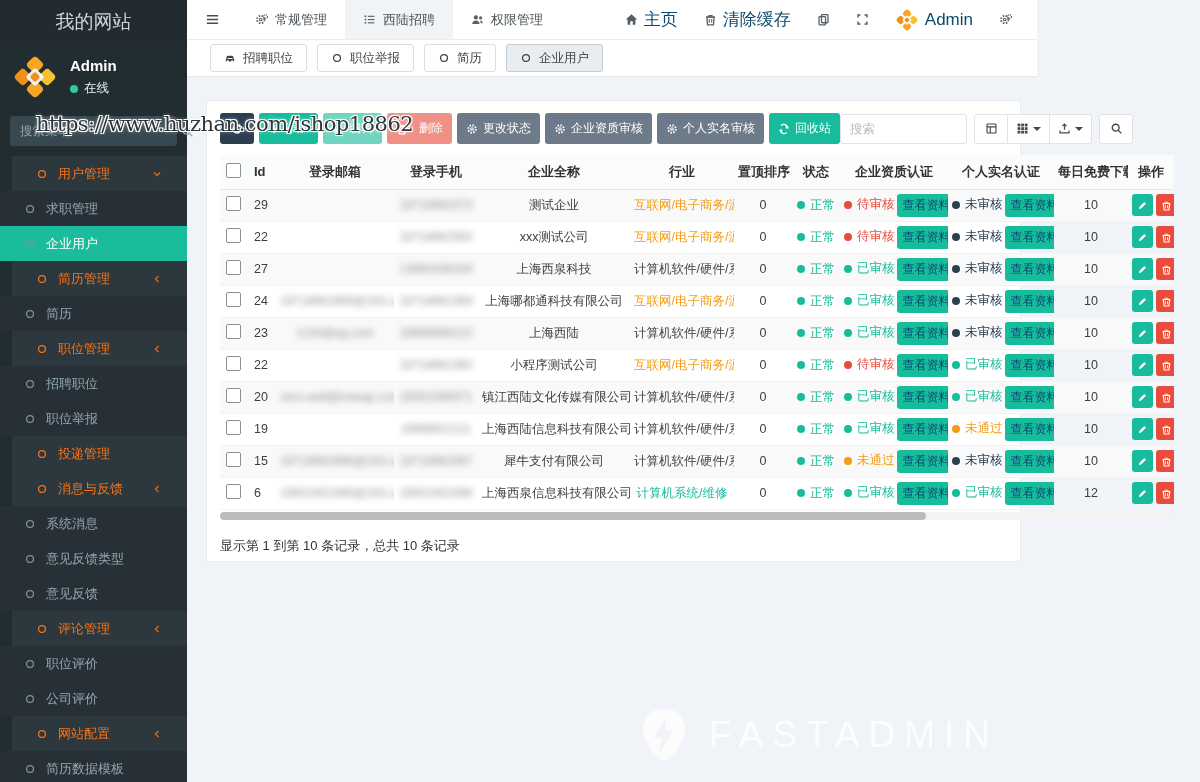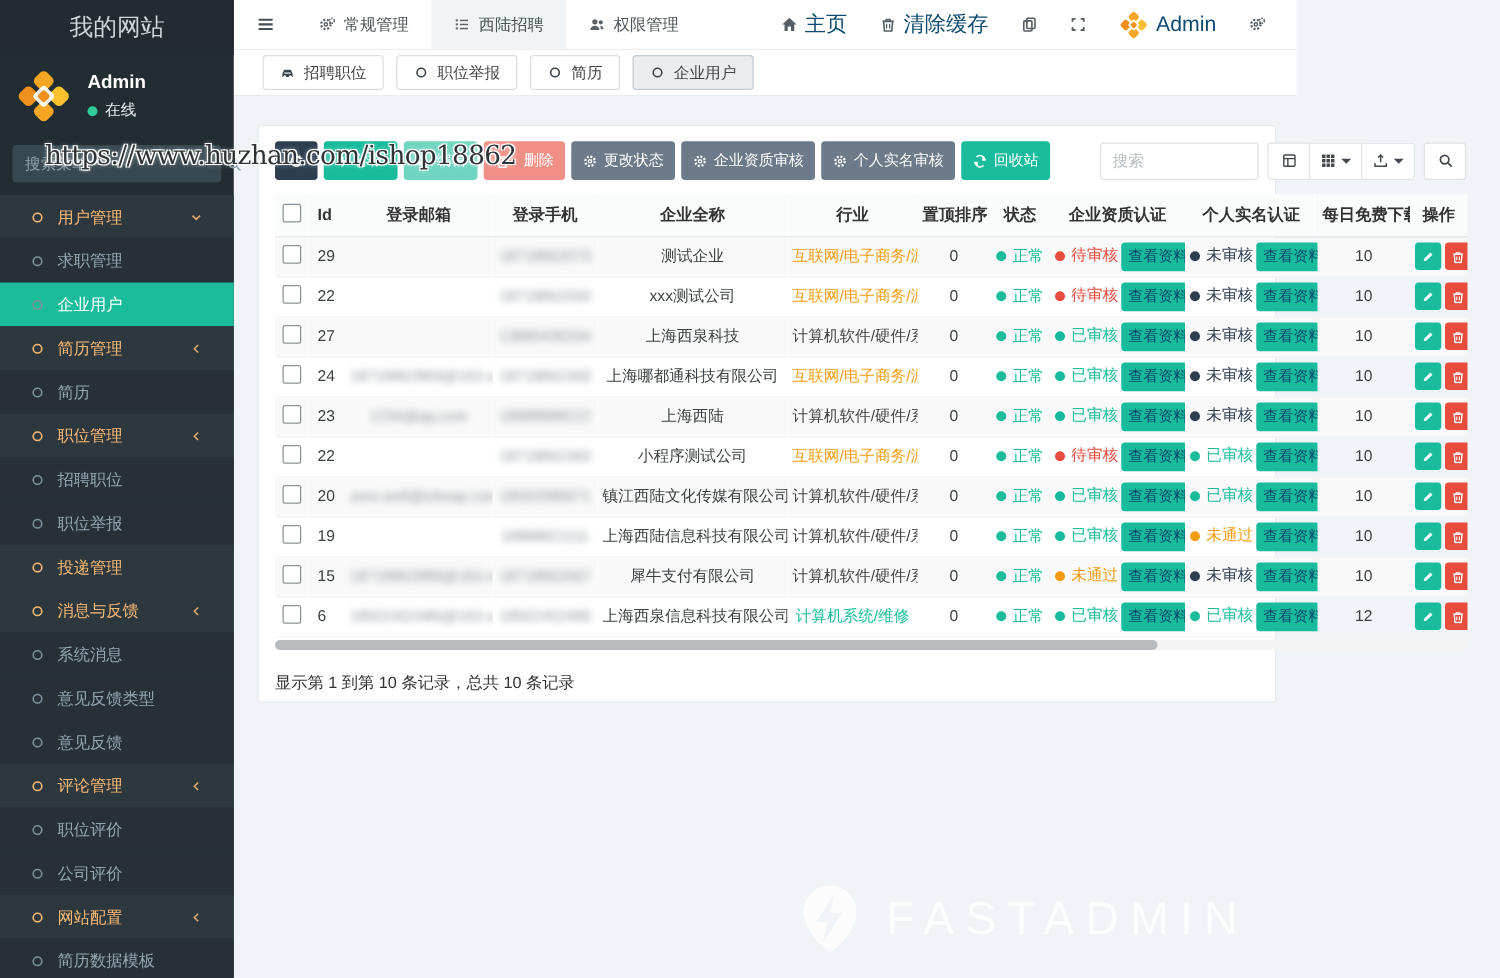--- a/index.html
+++ b/index.html
@@ -15,21 +15,21 @@
   .user-meta .uname { color:#fff; font-weight:bold; font-size:15px; margin-bottom:6px; }
   .user-meta .ustatus { color:#e8eef0; font-size:12.5px; display:flex; align-items:center; gap:6px; }
   .dot { display:inline-block; width:8px; height:8px; border-radius:50%; }
   .menu-search { margin:4px 10px 10px 10px; height:30px; background:#374850; border-radius:3px; display:flex; align-items:center; padding:0 10px; }
   .menu-search input { flex:1; background:transparent; border:none; outline:none; color:#cfd8dc; font-size:12.5px; font-family:inherit; }
   .menu-search input::placeholder { color:#90a4ae; }
   .menu-search .ic { color:#90a4ae; font-size:13px; }
   .smenu { list-style:none; }
   .smenu li { height:35px; display:flex; align-items:center; padding:0 14px 0 24px; cursor:pointer; position:relative; }
   .smenu li .ic { font-size:12px; margin-right:10px; }
-  .smenu li.hdr { background:#2c383e; color:#fdba74; }
+  .smenu li.hdr { background:#2c383e; color:#f97316;margin-left:12px; }
   .smenu li.sub { background:#263036; color:#94a7b1; }
   .smenu li.active { background:#1abc9c; color:#fff; }
   .smenu li.active .ic { color:#fff; }
   .smenu .chev { margin-left:auto; font-size:11px; opacity:.85; }
   .smenu li.sub .ic { color:#7e929c; }
 
   
   .main { position:absolute; left:187px; top:0; width:850px; height:782px; }
   .topbar { height:40px; background:#fff; display:flex; align-items:stretch; border-bottom:1px solid #ededed; }
   .hamburger { width:50px; display:flex; align-items:center; justify-content:center; color:#454d55; font-size:15px; cursor:pointer; }
@@ -53,21 +53,21 @@
   
   .ptoolbar { display:flex; align-items:center; }
   .tleft { display:flex; align-items:center; gap:5px; }
   .btn { height:31px; border:none; border-radius:3px; color:#fff; font-size:12px; font-family:inherit; display:inline-flex; align-items:center; gap:5px; padding:0 9px; cursor:pointer; white-space:nowrap; }
   .btn .ic { font-size:12px; }
   .btn.dark { background:#2c3e50; width:34px; justify-content:center; padding:0; }
   .btn.success { background:#18bc9c; }
   .btn.success-dis { background:#18bc9c; opacity:.62; }
   .btn.danger-dis { background:#e74c3c; opacity:.62;gap:11px; }
   .btn.gray { background:#6c7a89; }
-  .tright { margin-left:auto; display:flex; align-items:center; gap:7px;padding-left:40px; }
+  .tright { margin-left:auto; display:flex; align-items:center; gap:7px; }
   .srch { width:127px; height:30px; border:1px solid #dfe3e6; border-radius:3px; padding:0 9px; font-size:12.5px; color:#555; font-family:inherit; outline:none; }
   .srch::placeholder { color:#b5bcc2; }
   .vgroup { display:flex; }
   .vbtn { height:30px; min-width:34px; background:#fff; border:1px solid #dfe3e6; display:inline-flex; align-items:center; justify-content:center; gap:4px; color:#43494e; cursor:pointer; font-size:13px; padding:0 8px; }
   .vgroup .vbtn + .vbtn { border-left:none; }
   .vgroup .vbtn:first-child { border-radius:3px 0 0 3px; }
   .vgroup .vbtn:last-child { border-radius:0 3px 3px 0; }
   .vbtn.single { border-radius:3px; }
   .caret { width:0; height:0; border-left:4px solid transparent; border-right:4px solid transparent; border-top:4px solid #43494e; }
 

